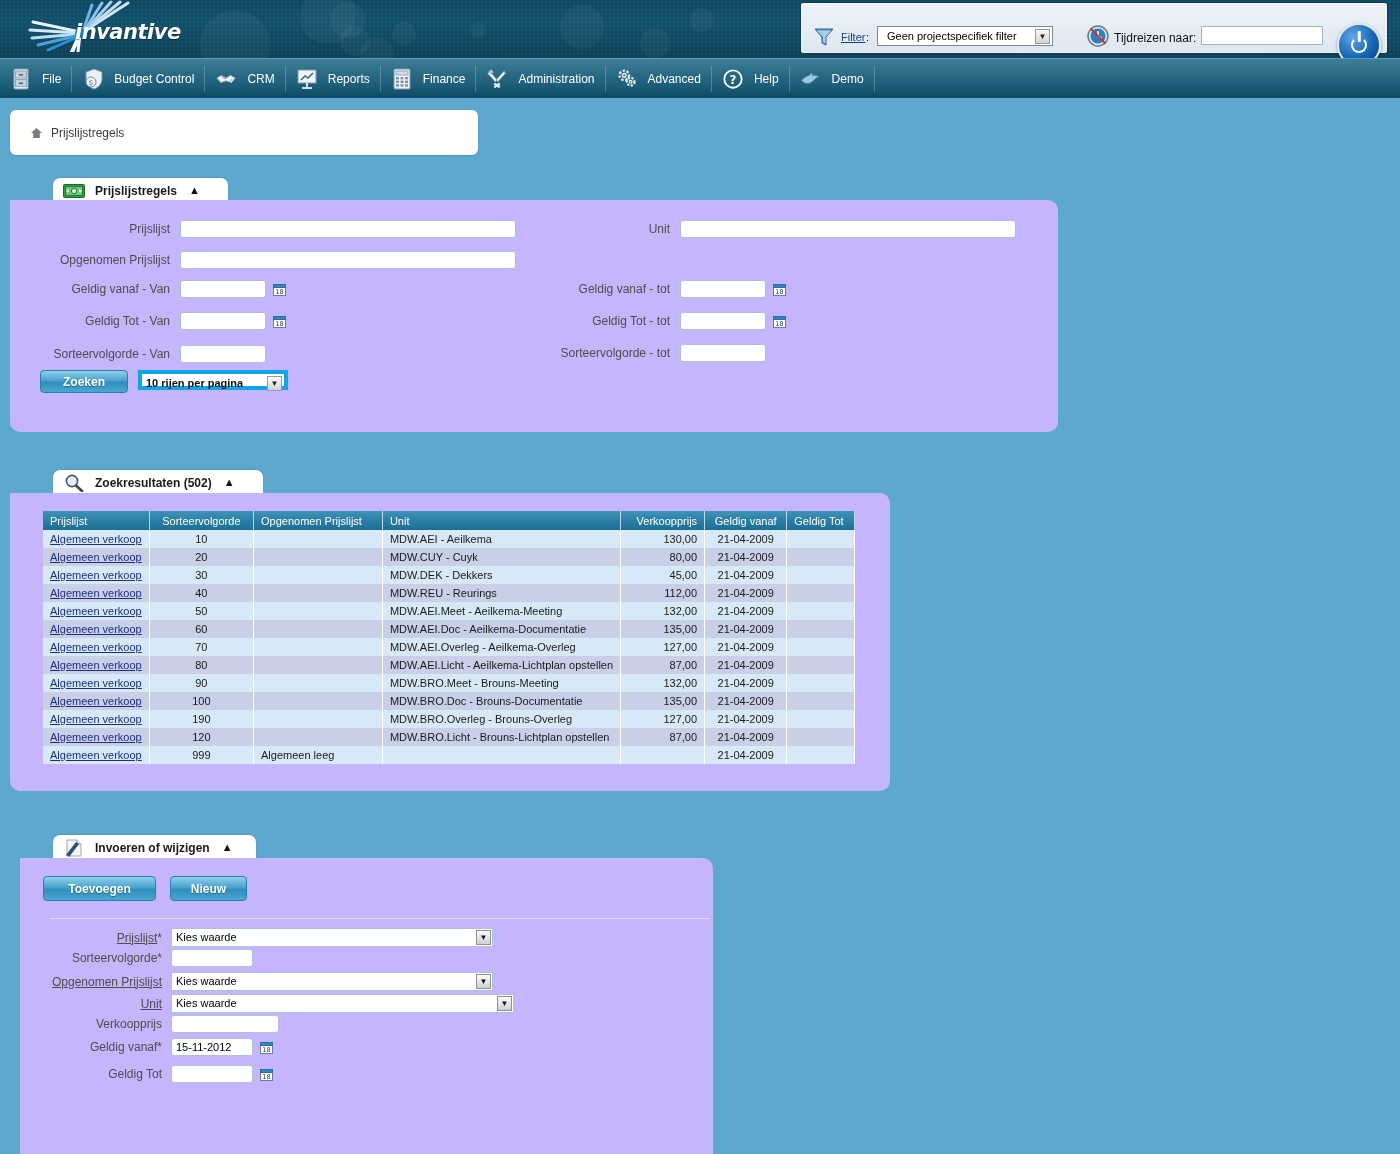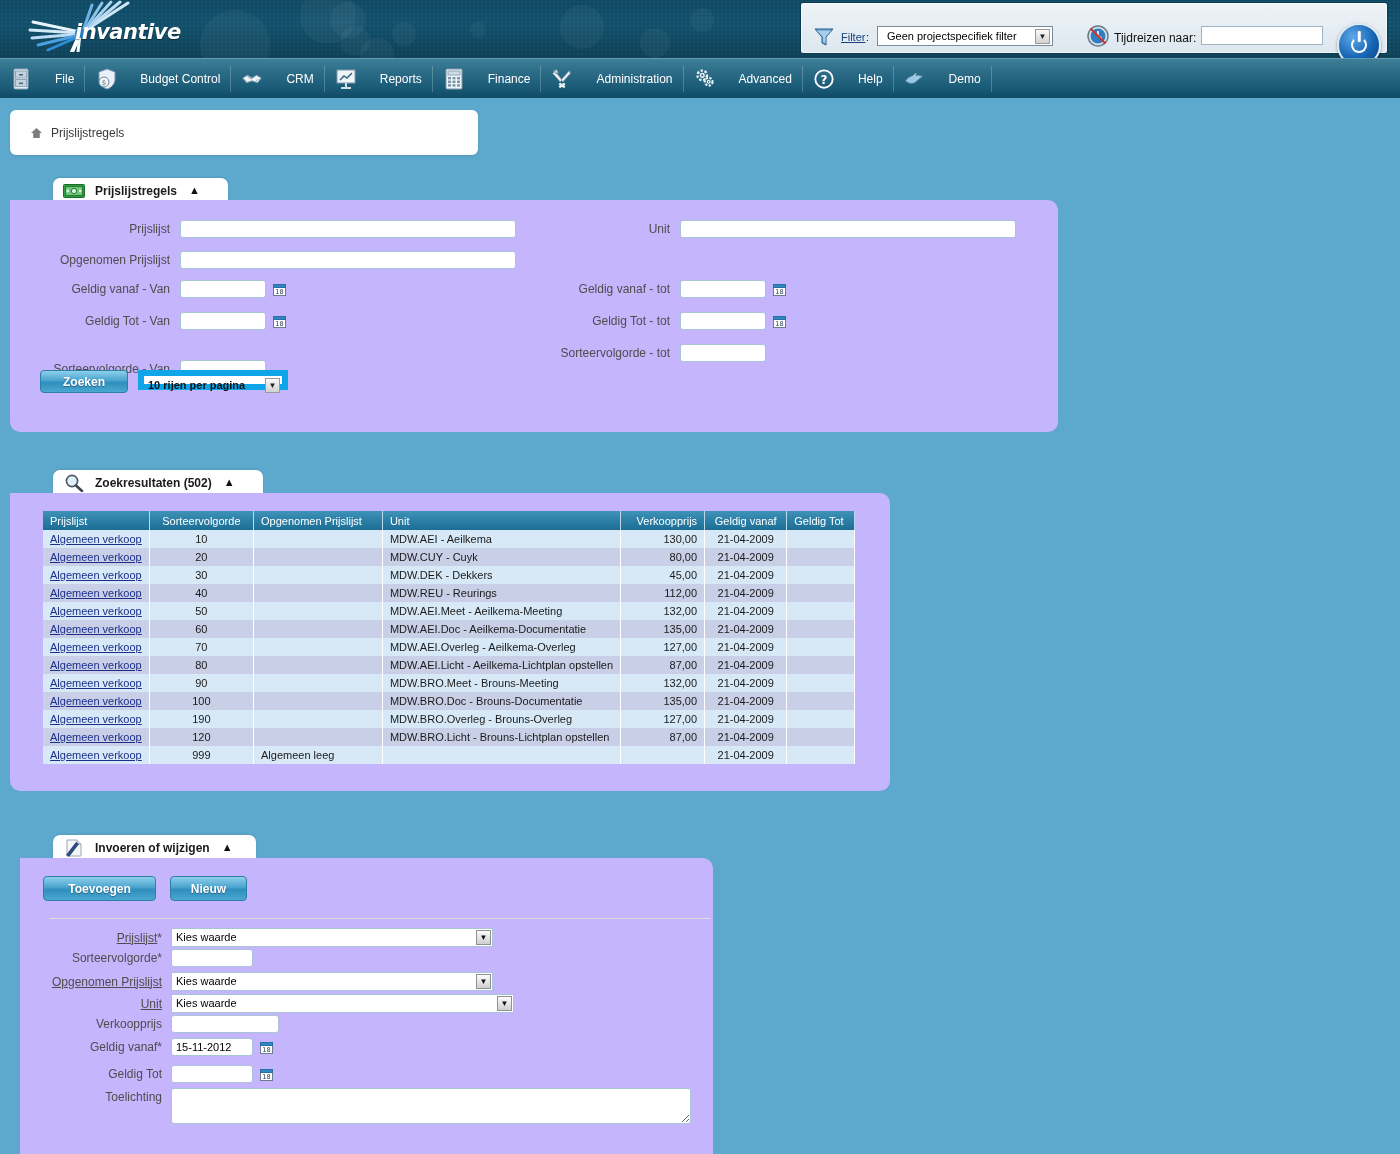--- a/index.html
+++ b/index.html
@@ -94,21 +94,21 @@
   .menubar{
     position:absolute; left:0; top:58px; width:1400px; height:40px;
     background:linear-gradient(180deg,#3e7f98 0%,#2b6b86 35%,#195a76 75%,#0f4a64 100%);
     border-top:1px solid #5f9bb2;
     display:flex; align-items:center;
   }
   .menu-item{
     display:flex; align-items:center; height:40px; padding:0 10px;
     color:#fff; font-size:12px; cursor:pointer; position:relative;
   }
-  .menu-item .mlabel{ margin-left:23px; white-space:nowrap;text-align:right; }
+  .menu-item .mlabel{ margin-left:10px; white-space:nowrap;text-align:right; }
   .menu-sep{ width:1px; height:26px; background:rgba(255,255,255,.22); }
   .mi-icon{ width:22px; height:24px; display:block; }
 
   
   .breadcrumb{
     position:absolute; left:10px; top:110px; width:468px; height:45px;
     background:#fff; border-radius:6px;
     display:flex; align-items:center; padding-left:20px;
     box-shadow:0 1px 2px rgba(0,0,0,.12);
   }
@@ -141,21 +141,21 @@
   .cal-icon{ width:13px; height:13px; margin-left:7px; cursor:pointer; flex:0 0 auto; }
 
   .btn-blue{
     background:linear-gradient(180deg,#8fd0ec 0%,#4aa3cd 45%,#2f8ebc 55%,#4aa8d2 100%);
     border:1px solid #2e7fa8; border-radius:4px;
     color:#fff; font-weight:bold; font-size:12px;
     text-shadow:0 1px 1px rgba(0,0,0,.35);
     cursor:pointer; text-align:center;
   }
   .rows-select{
-    height:20px; background:#fff; border:6px solid #0ea5e9;
+    height:20px; background:#fff; border:4px solid #0ea5e9;
     font-size:11px; font-weight:bold; color:#111; padding-left:4px; line-height:18px;
     position:relative;
   }
 
   
   #results-tab{ left:53px; top:470px; width:210px; }
   #pager-tab{ left:722px; top:470px; width:138px; height:26px;
     background:#fff; border-radius:7px 7px 0 0; display:flex;
     align-items:center; justify-content:center; }
   .pager-text{ font-size:11px; font-weight:bold; color:#2b2b2b; }
@@ -416,21 +416,21 @@
   <div class="frow" style="left:0;top:112px;">
     <div class="flabel" style="width:160px;">Geldig Tot - Van</div>
     <input class="finput" style="width: 86px; margin-left: 10px;" value="">
     <svg class="cal-icon" viewBox="0 0 13 13">
       <rect x="0.5" y="1.5" width="12" height="11" fill="#fff" stroke="#6b7d8c"></rect>
       <rect x="0.5" y="1.5" width="12" height="3" fill="#2f86c5" stroke="#2a6f9f"></rect>
       <text x="6.5" y="11" font-size="6.5" text-anchor="middle" fill="#12324a" font-family="DejaVu Sans">18</text>
     </svg>
   </div>
 
-  <div class="frow" style="left:0;top:160px;justify-content:center;">
+  <div class="frow" style="left:0;top:145px;justify-content:center;">
     <div class="flabel" style="width:160px;">Sorteervolgorde - Van</div>
     <input class="finput" style="width: 86px; margin-left: 10px;" value="">
   </div>
 
   <div class="frow" style="left:500px;top:20px;">
     <div class="flabel" style="width:160px;">Unit</div>
     <input class="finput" style="width: 336px; margin-left: 10px;" value="">
   </div>
 
   <div class="frow" style="left:500px;top:80px;">
@@ -694,19 +694,13 @@
       <span>Geldig Tot</span>
     </div>
     <input class="finput" style="width: 82px; margin-left: 9px;" value="">
     <svg class="cal-icon" viewBox="0 0 13 13">
       <rect x="0.5" y="1.5" width="12" height="11" fill="#fff" stroke="#6b7d8c"></rect>
       <rect x="0.5" y="1.5" width="12" height="3" fill="#2f86c5" stroke="#2a6f9f"></rect>
       <text x="6.5" y="11" font-size="6.5" text-anchor="middle" fill="#12324a" font-family="DejaVu Sans">18</text>
     </svg>
   </div>
 
-  <div class="frow" style="left:0;top:230px;align-items:flex-start;">
-    <div class="flabel" style="width:142px;padding-top:2px;">
-      <span>Toelichting</span>
-    </div>
-    <textarea class="ta" style="margin-left: 9px;"></textarea>
-  </div>
 </div>
 
 </body></html>

